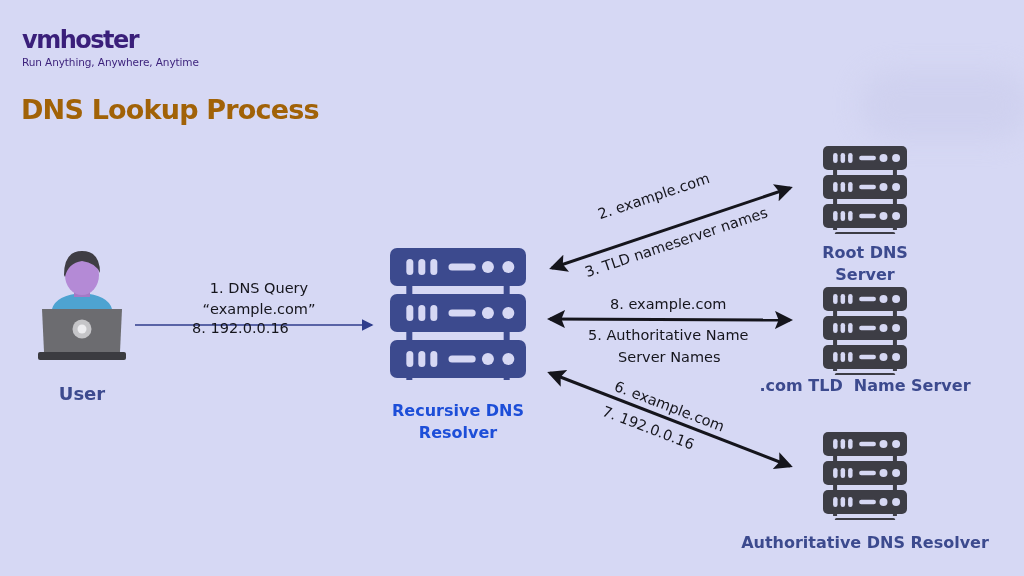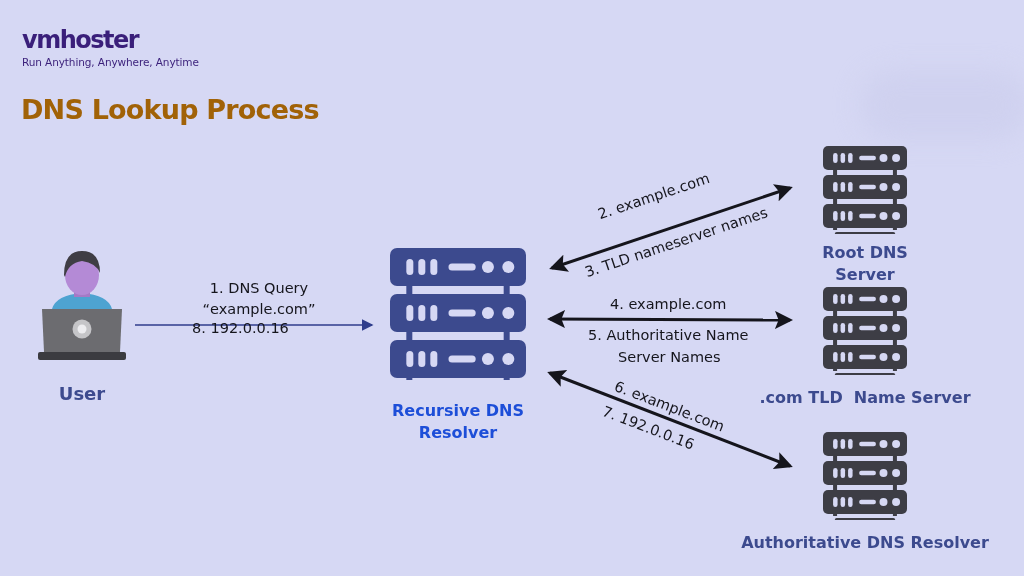--- a/index.html
+++ b/index.html
@@ -180,21 +180,21 @@
         <rect x="65" y="60" width="84" height="24" rx="5" fill="#3d3d45"></rect>
         <rect x="75.08" y="67" width="4.5" height="10" rx="2.25" fill="#d6d8f4"></rect>
         <rect x="82.58" y="67" width="4.5" height="10" rx="2.25" fill="#d6d8f4"></rect>
         <rect x="90.08" y="67" width="4.5" height="10" rx="2.25" fill="#d6d8f4"></rect>
         <rect x="101.12" y="69.8" width="16.8" height="4.4" rx="2.2" fill="#d6d8f4"></rect>
         <circle cx="125.47999999999999" cy="72" r="4" fill="#d6d8f4"></circle>
         <circle cx="138.07999999999998" cy="72" r="4" fill="#d6d8f4"></circle>
       </g>
       <rect x="76.76" y="88" width="60.48" height="4" rx="2" fill="#3d3d45"></rect>
     </svg>
-  <div class="node-label blue" style="margin-top:12px; white-space:pre;">.com TLD  Name Server</div>
+  <div class="node-label blue" style="margin-top:0; white-space:pre;">.com TLD  Name Server</div>
 </div>
 
 <div class="node" style="left:740px; top:430px; width:250px;">
   <svg width="250" height="90" viewBox="0 0 250 90" style="display:block;" class="rack">
       <rect x="93.08" y="4" width="4" height="82" fill="#3d3d45"></rect>
       <rect x="152.92000000000002" y="4" width="4" height="82" fill="#3d3d45"></rect>
       <g>
         <rect x="83" y="2" width="84" height="24" rx="5" fill="#3d3d45"></rect>
         <rect x="93.08" y="9" width="4.5" height="10" rx="2.25" fill="#d6d8f4"></rect>
         <rect x="100.58" y="9" width="4.5" height="10" rx="2.25" fill="#d6d8f4"></rect>
@@ -226,18 +226,18 @@
   <div class="node-label blue" style="margin-top:12px;">Authoritative DNS Resolver</div>
 </div>
 
 <div class="arrow-label" style="left:199px; top:280px; width:120px; text-align:center;">1. DNS Query</div>
 <div class="arrow-label" style="left:179px; top:301px; width:160px; text-align:center;">“example.com”</div>
 <div class="arrow-label" style="left:192px; top:320px;">8. 192.0.0.16</div>
 
 <div class="arrow-label" style="left:596px; top:207px; transform:rotate(-18.5deg); transform-origin:left top;">2. example.com</div>
 <div class="arrow-label" style="left:583px; top:265px; transform:rotate(-18.5deg); transform-origin:left top;">3. TLD nameserver names</div>
 
-<div class="arrow-label" style="left:610px; top:296px;">4. example.com</div>
+<div class="arrow-label" style="left:610px; top:296px;">8. example.com</div>
 <div class="arrow-label" style="left:588px; top:327px;text-align:center;">5. Authoritative Name</div>
 <div class="arrow-label" style="left:618px; top:349px;">Server Names</div>
 
 <div class="arrow-label" style="left:618px; top:378px; transform:rotate(21deg); transform-origin:left top;">6. example.com</div>
 <div class="arrow-label" style="left:606px; top:403px; transform:rotate(21deg); transform-origin:left top;">7. 192.0.0.16</div>
 
 </body></html>

